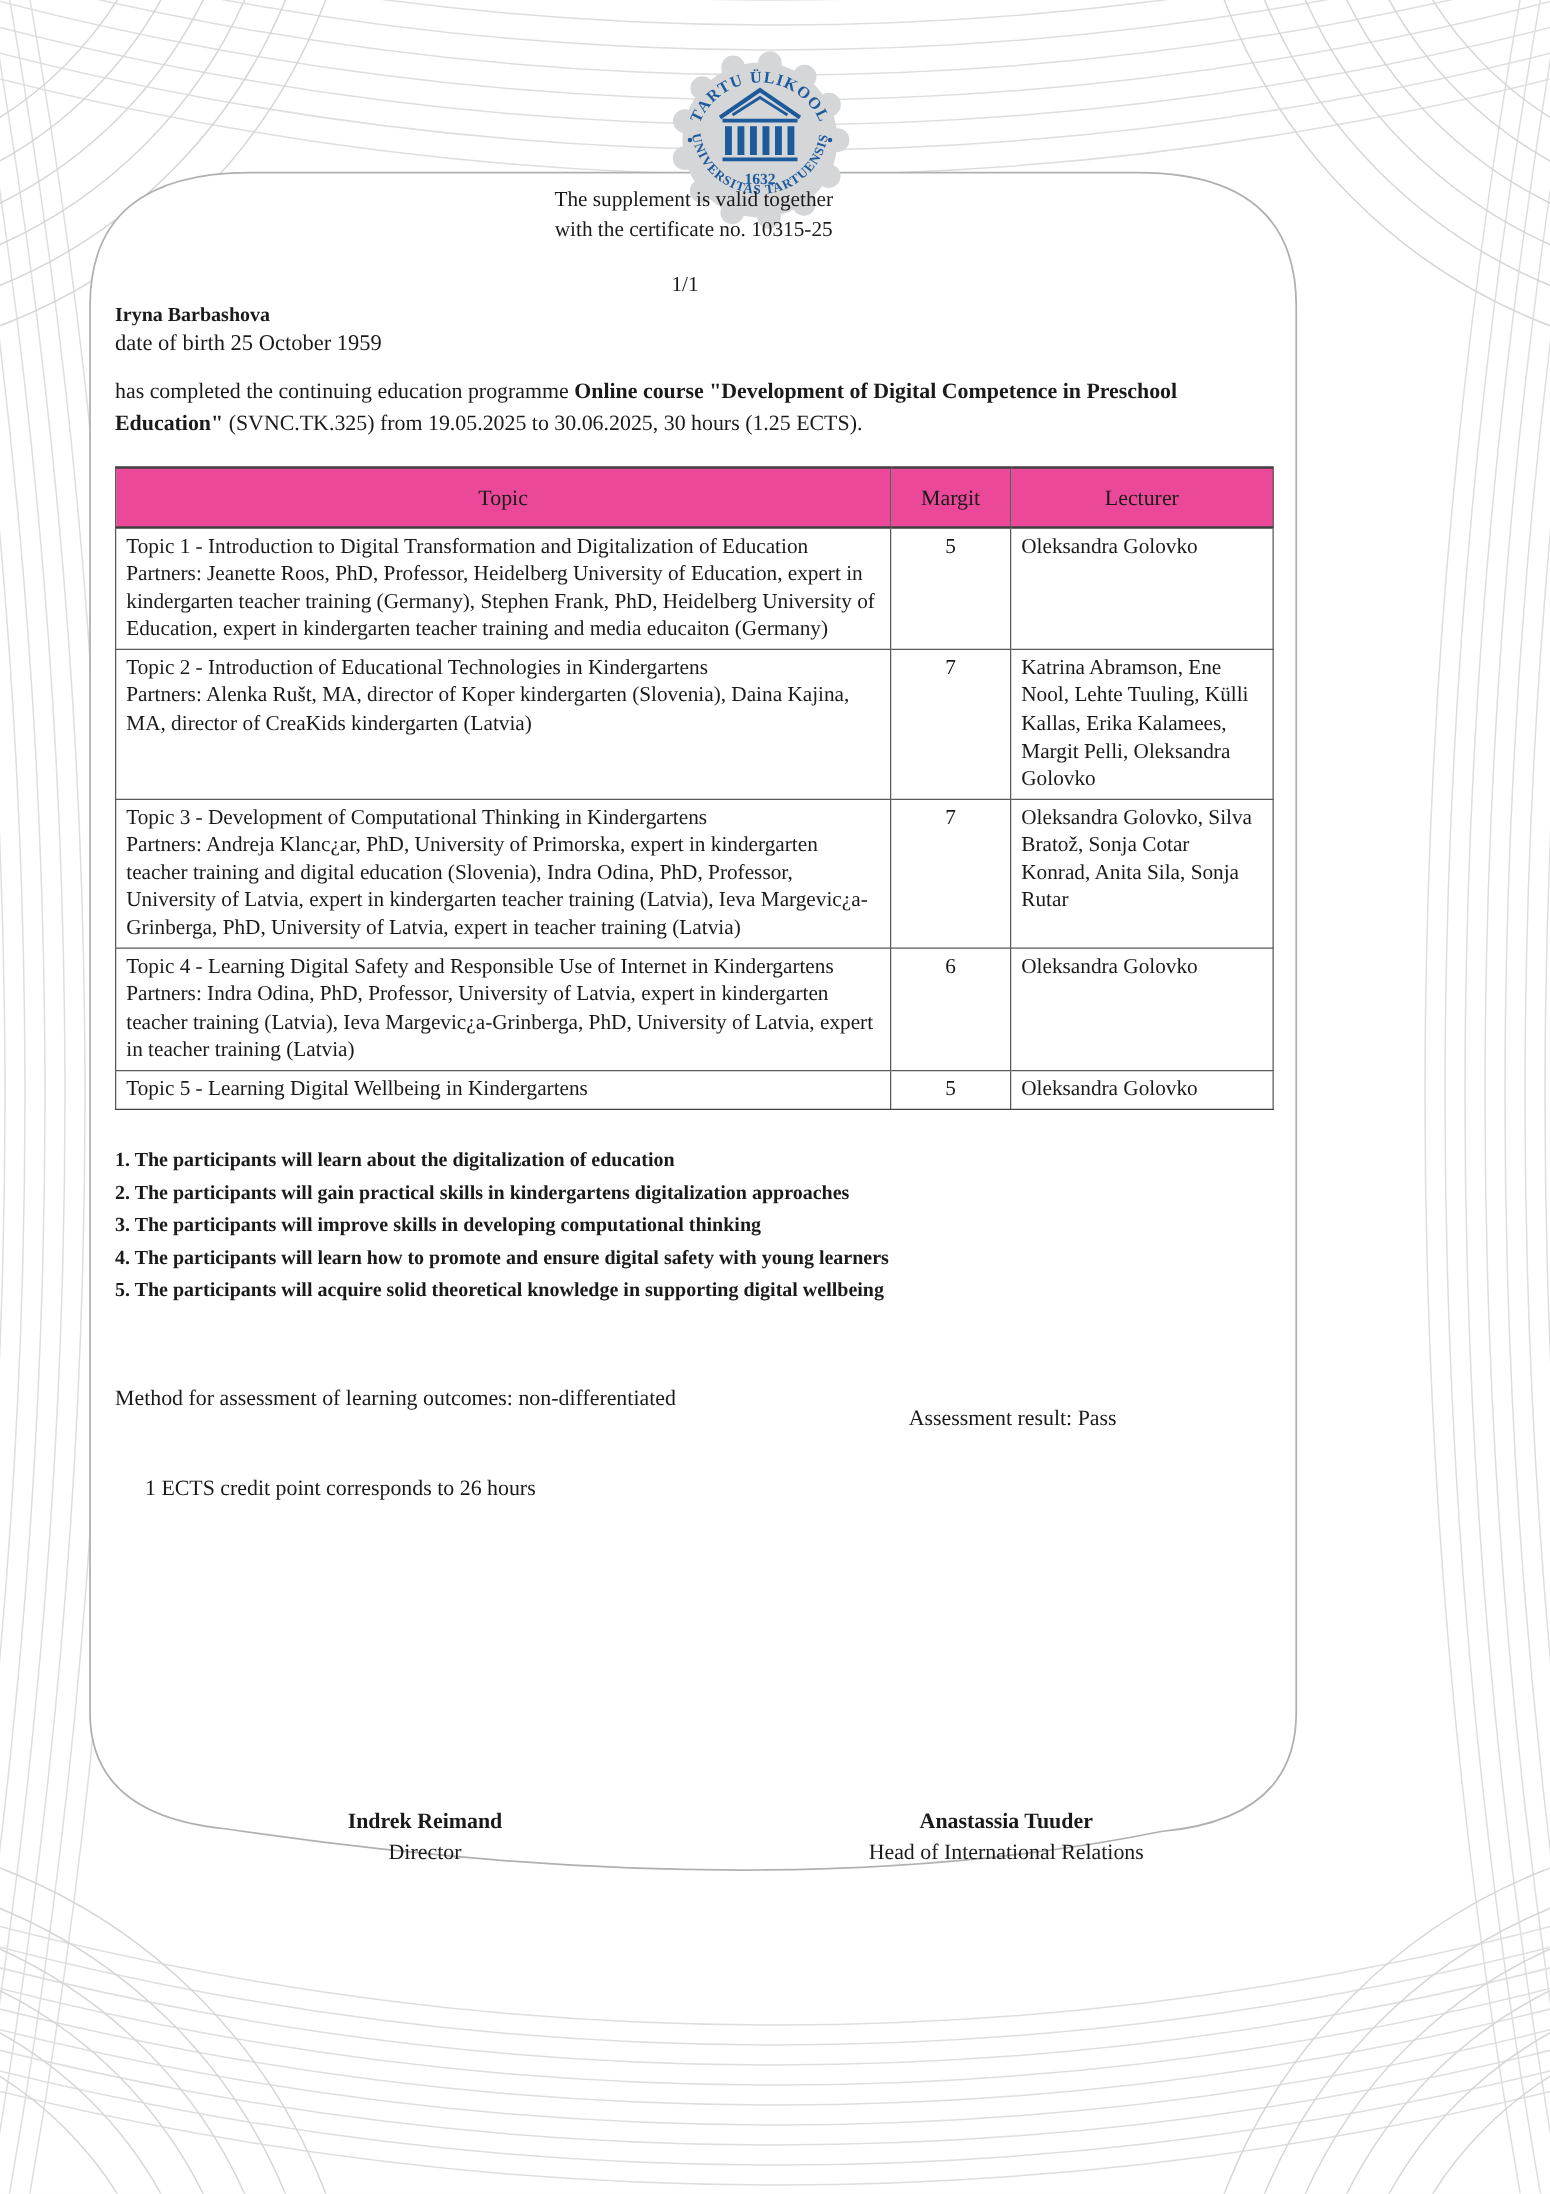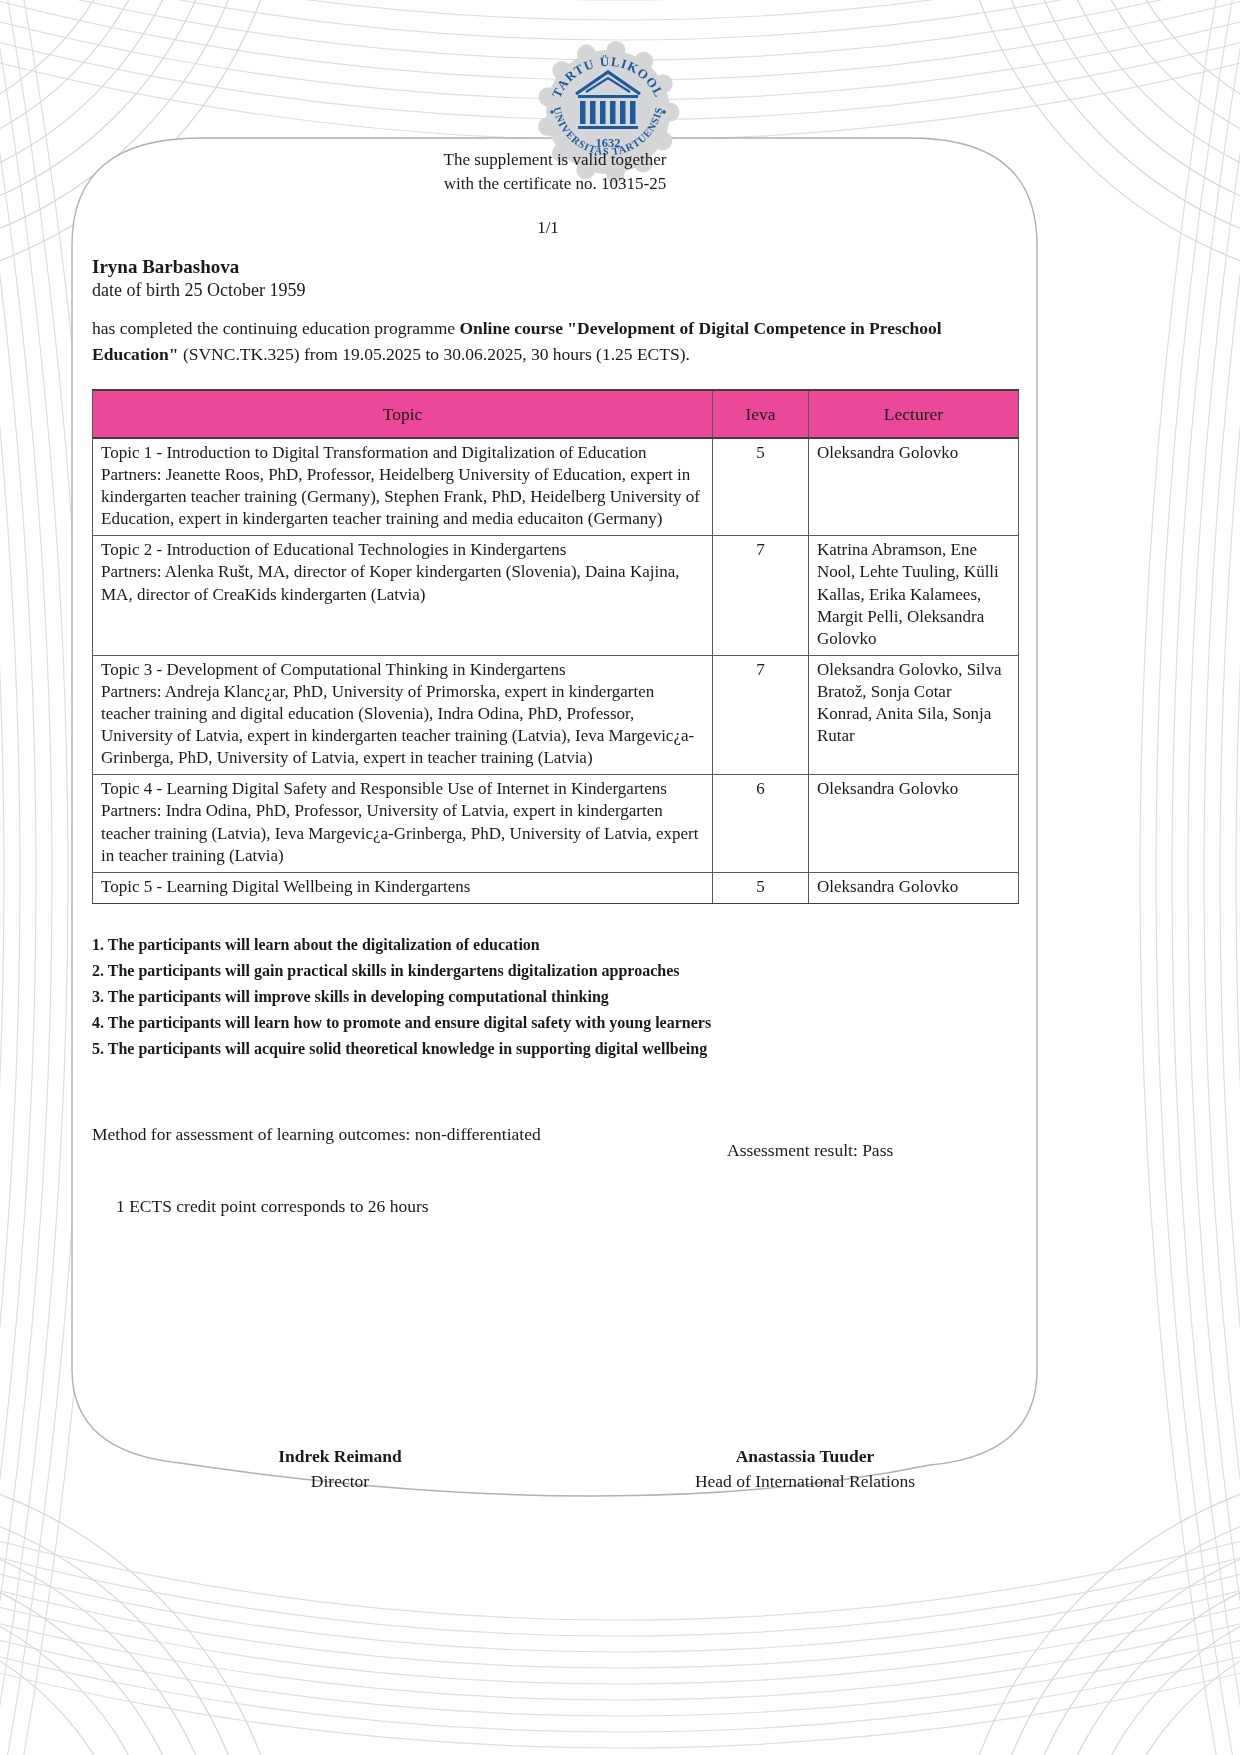--- a/index.html
+++ b/index.html
@@ -8,21 +8,21 @@
     background:#ffffff;
     font-family:"Liberation Serif","DejaVu Serif",serif;
     color:#1a1a1a;
   }
   .bg-svg{position:absolute;top:0;left:0;width:1240px;height:1755px;}
   .content{
     position:absolute;left:92px;top:140px;width:926px;
   }
   .validity{ text-align:center; font-size:17px; line-height:24px; margin-top:8px;}
   .validity .pageno{padding-right:14px;margin-top:20px;}
-  .student-name{margin-top:16px;font-size:19px;font-weight:bold;}
+  .student-name{margin-top:4px;font-size:16px;font-weight:bold;}
   .student-birth{margin-top:2px;font-size:18px;}
   .completion{margin-top:14px;font-size:17.5px;line-height:26px;}
   .completion b{font-weight:bold;}
 
   table.topics{
     margin-top:22px;border-collapse:collapse;width:926px;
     font-size:17px;line-height:1.3; table-layout:fixed;
   }
   table.topics th{
     background:#ec4899;font-weight:normal;text-align:center;
@@ -170,21 +170,21 @@
 
     <table class="topics">
       <colgroup>
           <col style="width:620px">
           <col style="width:96px">
           <col style="width:210px">
         </colgroup>
       <thead>
         <tr>
           <th>Topic</th>
-          <th>Ieva</th>
+          <th>Margit</th>
           <th>Lecturer</th>
         </tr>
       </thead>
       <tbody>
         <tr>
           <td class="topic-cell">Topic 1 - Introduction to Digital Transformation and Digitalization of Education
 Partners: Jeanette Roos, PhD, Professor, Heidelberg University of Education, expert in kindergarten teacher training (Germany), Stephen Frank, PhD, Heidelberg University of Education, expert in kindergarten teacher training and media educaiton (Germany)</td>
           <td class="hours-cell">5</td>
           <td class="lecturer-cell">Oleksandra Golovko</td>
         </tr>

